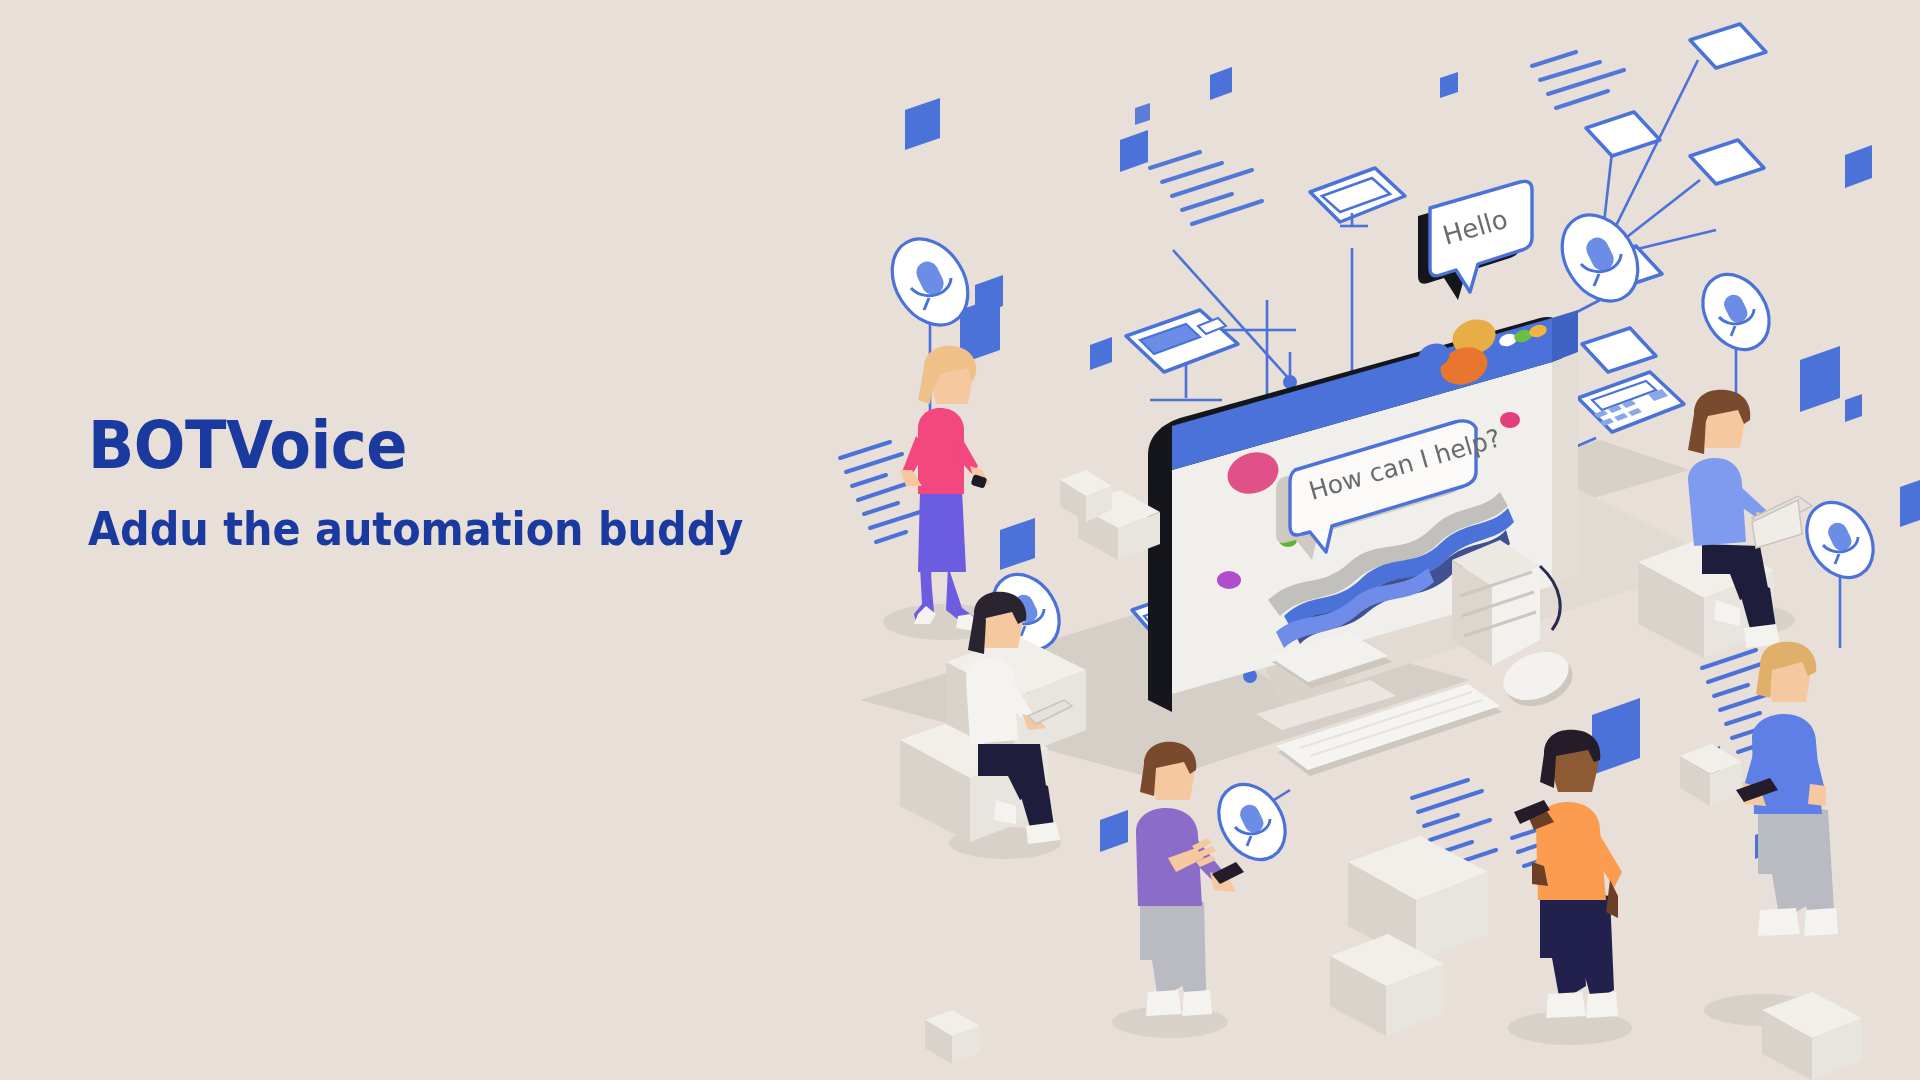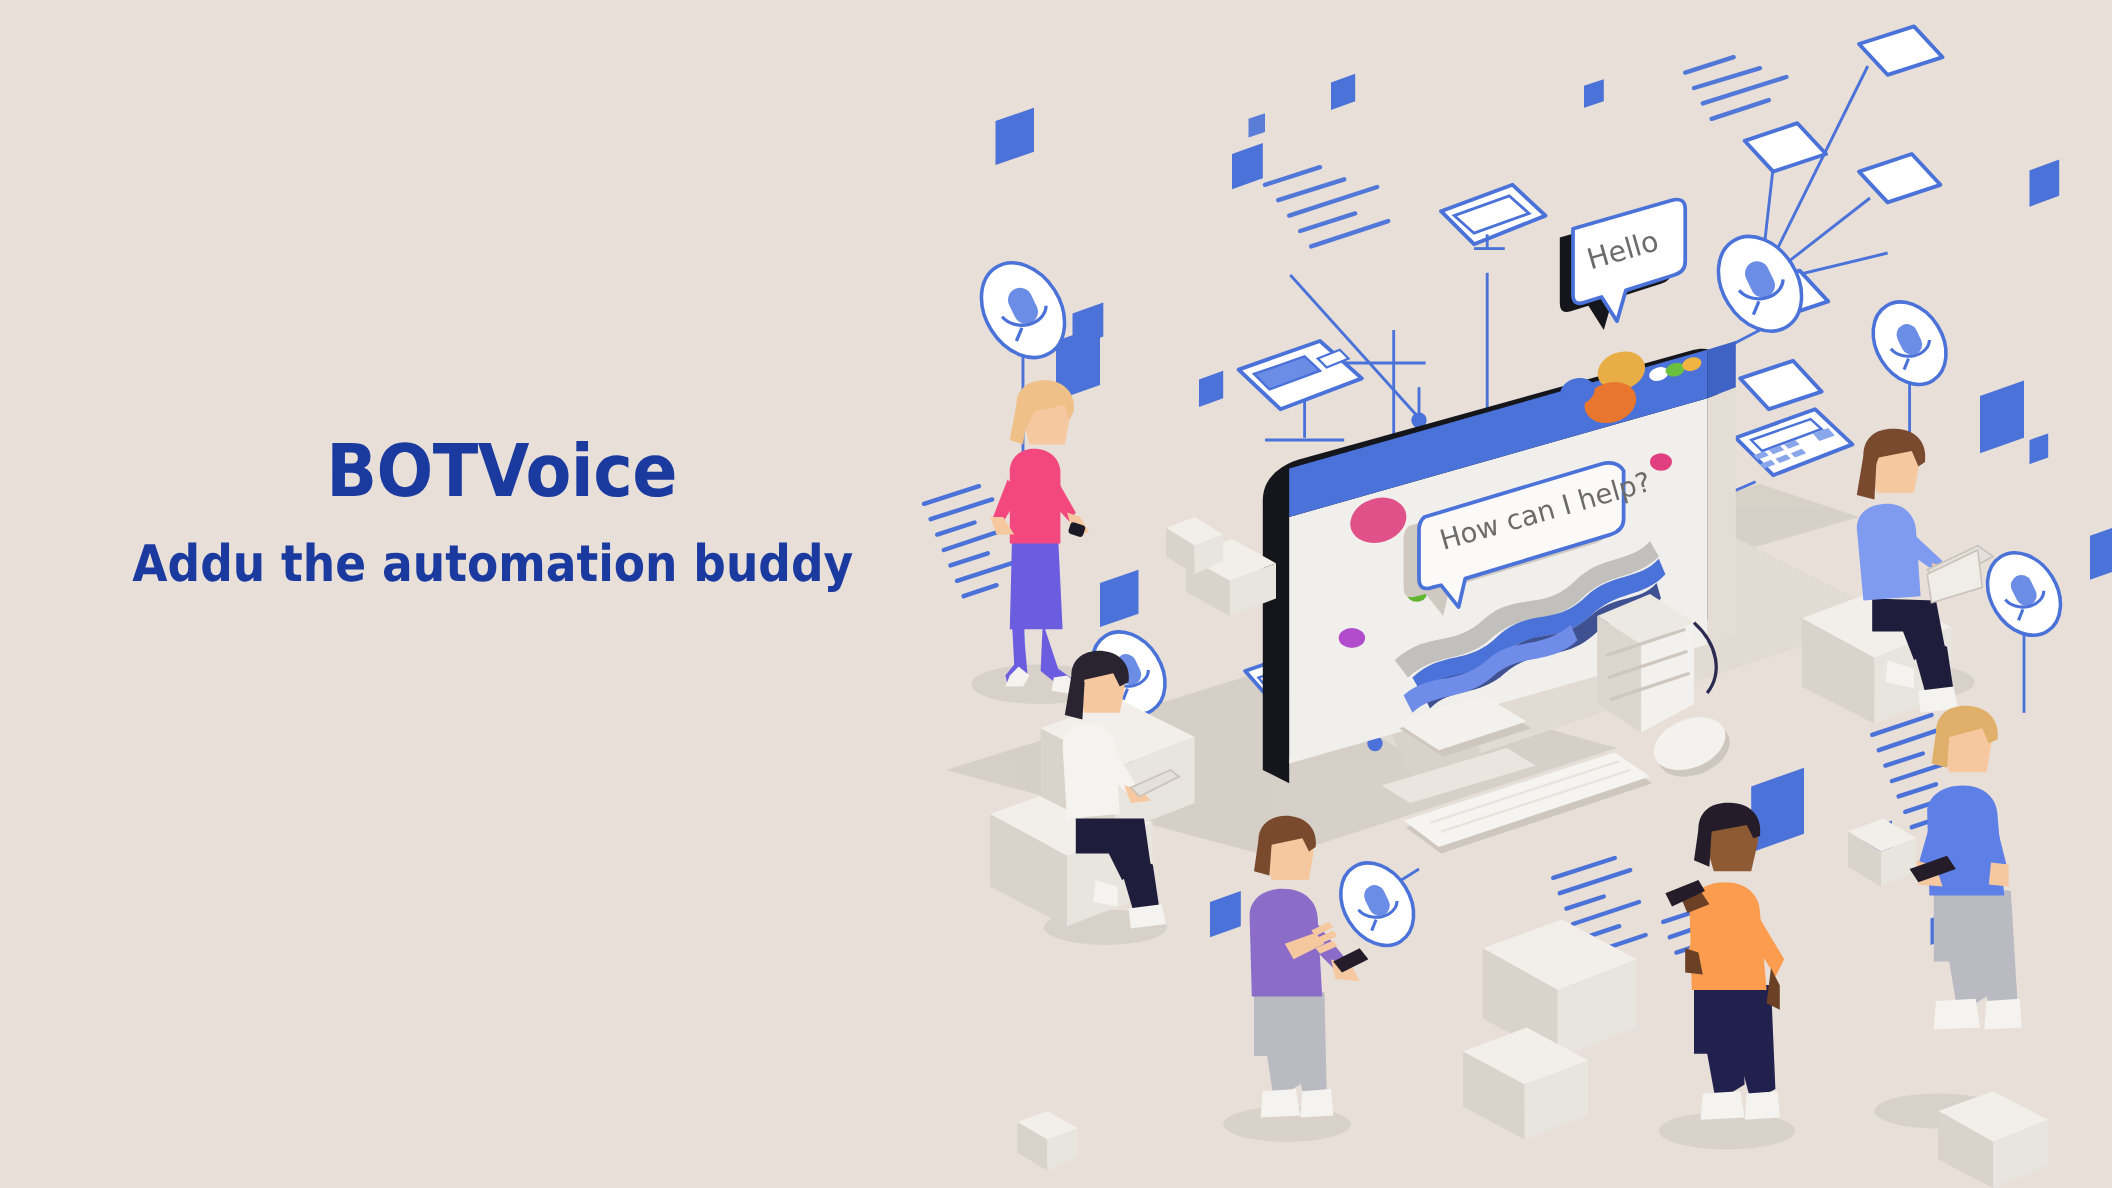--- a/index.html
+++ b/index.html
@@ -20,24 +20,23 @@
   }
   #art {
     position: absolute;
     inset: 0;
     width: 1920px;
     height: 1080px;
   }
   .headline-block {
     position: absolute;
     left: 88px;
-    top: 395px;
+    top: 412px;
     width: 800px;
     z-index: 40;
-    text-align: center;
   }
   .brand-title {
     margin: 0;
     font-family: "DejaVu Sans", sans-serif;
     font-weight: 700;
     font-size: 66px;
     letter-spacing: -0.5px;
     line-height: 1.02;
     color: #1a3aa0;
     transform: scaleX(0.92);

